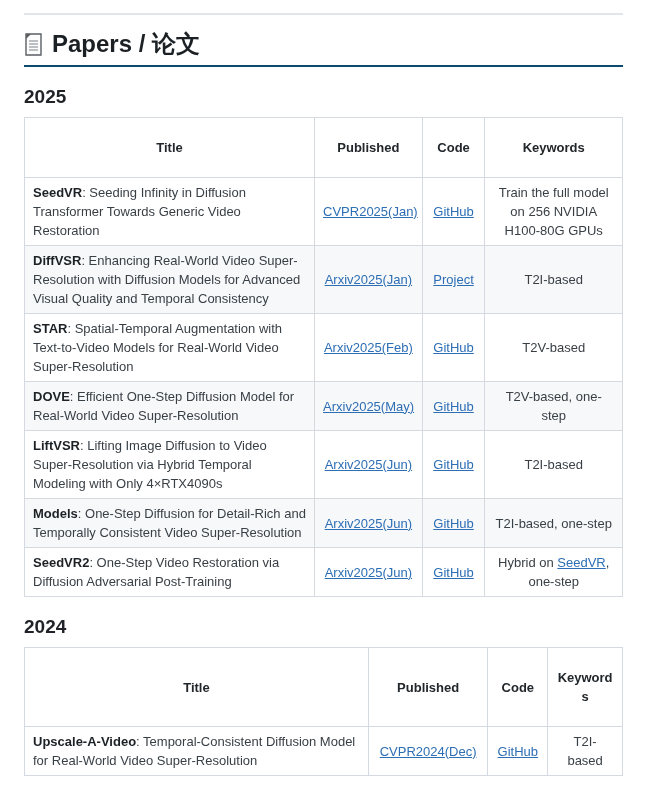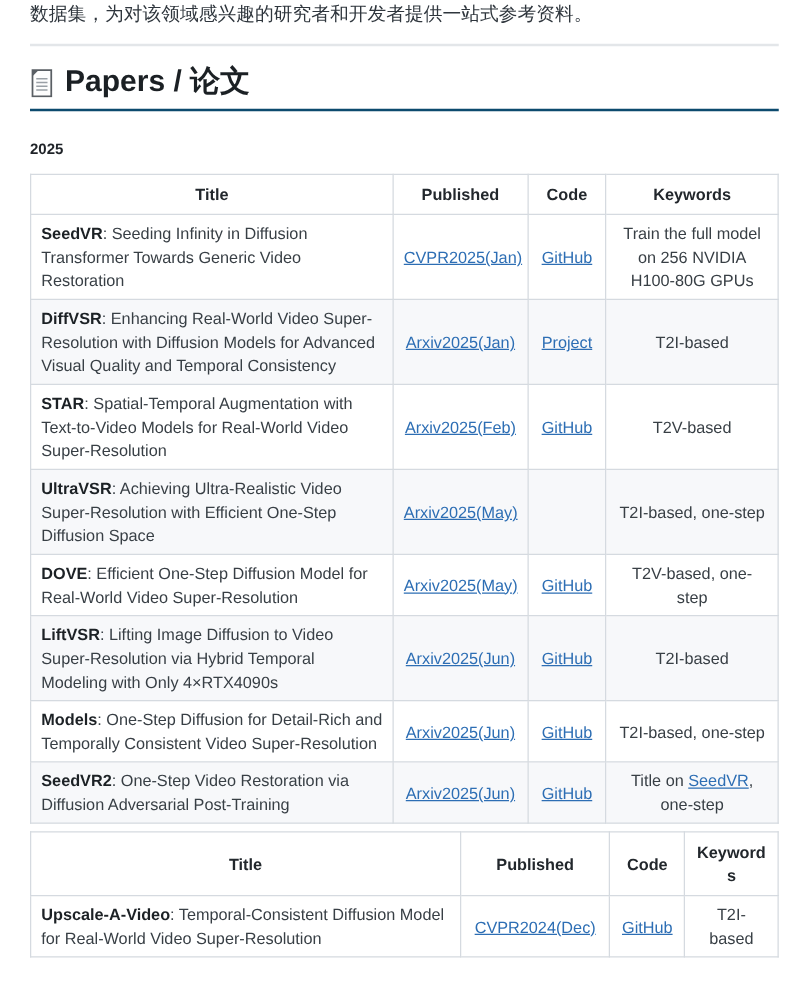--- a/index.html
+++ b/index.html
@@ -19,35 +19,35 @@
   }
   h2.papers-heading{
     margin:15px 0 0 0;padding:0 0 7px 0;
     display:flex;align-items:center;gap:9px;
     font-size:24px;line-height:28px;font-weight:700;color:#1b2024;
     border-bottom:2px solid #0c4a6e;
   }
   .doc-icon{display:inline-flex;flex:0 0 auto;}
   h3.year-heading{
     margin:20px 0 10px 0;
-    font-size:12px;line-height:20px;font-weight:700;color:#1f2328;
+    font-size:19px;line-height:20px;font-weight:700;color:#1f2328;
   }
   table.papers{
     width:100%;border-collapse:collapse;table-layout:fixed;
     font-size:13px;line-height:19px;color:#383f45;
     margin:0 0 6px 0;
   }
   table.papers th,table.papers td{
     border:1px solid #d5dae0;
     padding:5px 8px;vertical-align:middle;
     word-wrap:break-word;
   }
   table.papers th{
     text-align:center;font-weight:700;color:#22272c;
-    padding:6px 8px;background:#ffffff;
+    padding:20px 8px;background:#ffffff;
   }
   table.papers tbody tr:nth-child(even){background:#f7f8fa;}
   td.cell-title{text-align:left;}
   td.cell-title strong{color:#1c2125;font-weight:700;}
   td.cell-published,td.cell-code{text-align:center;white-space:nowrap;}
   td.cell-keywords{text-align:center;}
   a.lnk{color:var(--link,#2d6eb4);text-decoration:underline;cursor:pointer;margin-top:48px;}
   
   table.t25 col.c-title{width:48.5%;}
   table.t25 col.c-pub{width:18%;}
@@ -56,21 +56,20 @@
   table.t24 col.c-title{width:57.5%;}
   table.t24 col.c-pub{width:20%;}
   table.t24 col.c-code{width:10%;}
   table.t24 col.c-kw{width:12.5%;}
 </style>
 </head>
 <body>
 
 <div class="page">
 
-  <p class="intro">数据集，为对该领域感兴趣的研究者和开发者提供一站式参考资料。</p>
 
   <hr class="divider">
 
   <h2 class="papers-heading">
     <span class="doc-icon">
       <svg width="19" height="23" viewBox="0 0 19 23" aria-hidden="true">
         <path d="M2 1 h15 v21 h-15 z" fill="#fdfdfd" stroke="#5a5f64" stroke-width="1.4"></path>
         <path d="M2 1 l5 0 -5 5 z" fill="#5a5f64"></path>
         <g stroke="#9aa0a6" stroke-width="1.3">
           <line x1="5" y1="8" x2="14" y2="8"></line>
@@ -113,26 +112,20 @@
             <td class="cell-code"><a class="lnk">Project</a></td>
             <td class="cell-keywords"><span>T2I-based</span></td>
           </tr>
           <tr>
             <td class="cell-title"><strong>STAR</strong><span>: Spatial-Temporal Augmentation with Text-to-Video Models for Real-World Video Super-Resolution</span></td>
             <td class="cell-published"><a class="lnk">Arxiv2025(Feb)</a></td>
             <td class="cell-code"><a class="lnk">GitHub</a></td>
             <td class="cell-keywords"><span>T2V-based</span></td>
           </tr>
           <tr>
-            <td class="cell-title"><strong>UltraVSR</strong><span>: Achieving Ultra-Realistic Video Super-Resolution with Efficient One-Step Diffusion Space</span></td>
-            <td class="cell-published"><a class="lnk">Arxiv2025(May)</a></td>
-            <td class="cell-code"></td>
-            <td class="cell-keywords"><span>T2I-based, one-step</span></td>
-          </tr>
-          <tr>
             <td class="cell-title"><strong>DOVE</strong><span>: Efficient One-Step Diffusion Model for Real-World Video Super-Resolution</span></td>
             <td class="cell-published"><a class="lnk">Arxiv2025(May)</a></td>
             <td class="cell-code"><a class="lnk">GitHub</a></td>
             <td class="cell-keywords"><span>T2V-based, one-step</span></td>
           </tr>
           <tr>
             <td class="cell-title"><strong>LiftVSR</strong><span>: Lifting Image Diffusion to Video Super-Resolution via Hybrid Temporal Modeling with Only 4×RTX4090s</span></td>
             <td class="cell-published"><a class="lnk">Arxiv2025(Jun)</a></td>
             <td class="cell-code"><a class="lnk">GitHub</a></td>
             <td class="cell-keywords"><span>T2I-based</span></td>
@@ -140,24 +133,25 @@
           <tr>
             <td class="cell-title"><strong>Models</strong><span>: One-Step Diffusion for Detail-Rich and Temporally Consistent Video Super-Resolution</span></td>
             <td class="cell-published"><a class="lnk">Arxiv2025(Jun)</a></td>
             <td class="cell-code"><a class="lnk">GitHub</a></td>
             <td class="cell-keywords"><span>T2I-based, one-step</span></td>
           </tr>
           <tr>
             <td class="cell-title"><strong>SeedVR2</strong><span>: One-Step Video Restoration via Diffusion Adversarial Post-Training</span></td>
             <td class="cell-published"><a class="lnk">Arxiv2025(Jun)</a></td>
             <td class="cell-code"><a class="lnk">GitHub</a></td>
-            <td class="cell-keywords"><span>Title on </span><a class="lnk">SeedVR</a><span>, one-step</span></td>
+            <td class="cell-keywords"><span>Hybrid on </span><a class="lnk">SeedVR</a><span>, one-step</span></td>
           </tr>
         </tbody>
       </table>
+      <h3 class="year-heading">2024</h3>
       <table class="papers t24">
         <colgroup>
           <col class="c-title">
           <col class="c-pub">
           <col class="c-code">
           <col class="c-kw">
         </colgroup>
         <thead>
           <tr>
             <th>Title</th>

